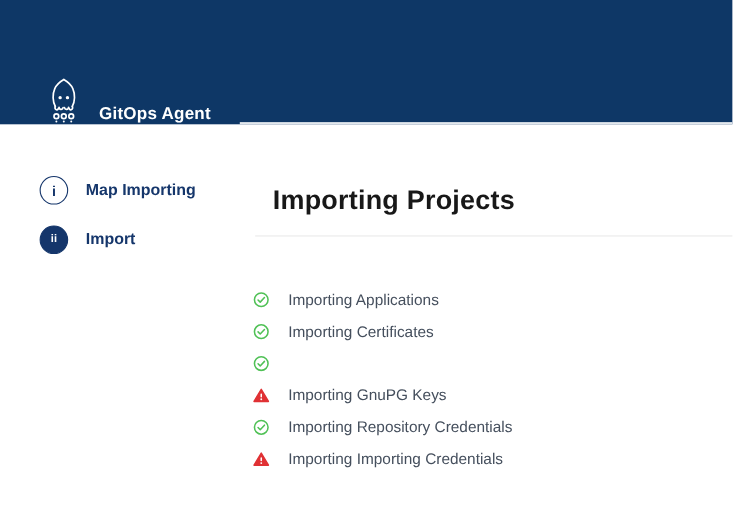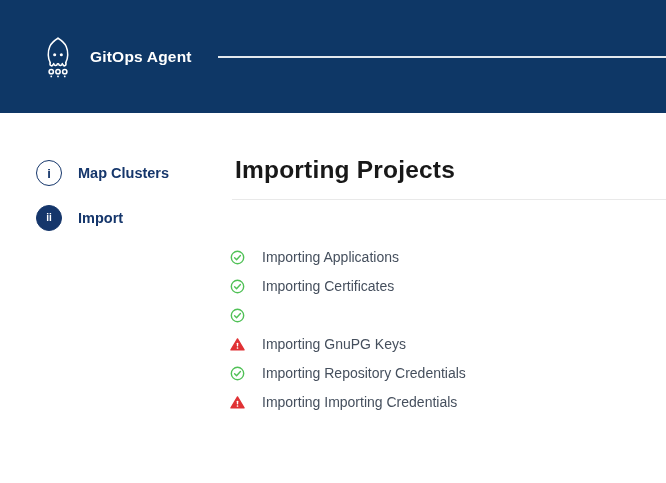--- a/index.html
+++ b/index.html
@@ -15,21 +15,21 @@
   *{box-sizing:border-box}
   html,body{margin:0;padding:0}
   body{
     width:666px;height:483px;overflow:hidden;background:#fff;
     font-family:"Liberation Sans",sans-serif;
     -webkit-font-smoothing:antialiased;
   }
   
   .app-header{
     height:113px;background:var(--header-bg);
-    display:flex;align-items:center;padding-left:40px;
+    display:flex;align-items:flex-end;padding-left:40px;
   }
   .logo{width:36px;height:44px;flex:0 0 auto}
   .app-title{
     color:#fff;font-size:15.5px;font-weight:bold;letter-spacing:.2px;
     margin-left:14px;white-space:nowrap;
   }
   .header-rule{flex:1;height:2px;background:var(--rule);margin-left:26px;opacity:.95}
   
   .content{display:flex;padding-top:39px}
   .sidebar{
@@ -42,21 +42,21 @@
     border:1.5px solid var(--brand-navy);color:var(--brand-navy);
     display:flex;align-items:center;justify-content:center;
     font-size:13px;font-weight:bold;line-height:1;flex:0 0 auto;
   }
   .step.active .badge{
     background:var(--brand-navy);color:#fff;font-size:10px;
   }
   .step .step-label{font-size:14.5px;font-weight:bold;color:var(--brand-navy)}
   .main{flex:1;min-width:0}
   .page-title{
-    margin:3px;font-size:24.5px;font-weight:bold;color:var(--heading-text);
+    margin:16px;font-size:24.5px;font-weight:bold;color:var(--heading-text);
     letter-spacing:.2px;line-height:30px;
   }
   .title-divider{height:1px;background:var(--divider);margin-top:14px}
   .status-list{list-style:none;margin:36px 0 0;padding:0}
   .status-row{display:flex;align-items:flex-end;gap:17px;height:29px}
   .status-row .sicon{width:15px;height:15px;flex:0 0 auto;display:block;margin-left:-2px}
   .status-row .status-label{font-size:14px;color:var(--body-text)}
 </style>
 </head>
 <body>
@@ -86,21 +86,21 @@
   <span class="app-title">GitOps Agent</span>
   <div class="header-rule"></div>
 </header>
 
 <div class="content">
 
   <nav class="sidebar">
 
   <div class="step done">
         <span class="badge">i</span>
-        <span class="step-label">Map Clusters</span>
+        <span class="step-label">Map Importing</span>
       </div>
       <div class="step active">
         <span class="badge">ii</span>
         <span class="step-label">Import</span>
       </div>
     </nav>
 
   <main class="main">
     <h1 class="page-title">Importing Projects</h1>
     <div class="title-divider"></div>

